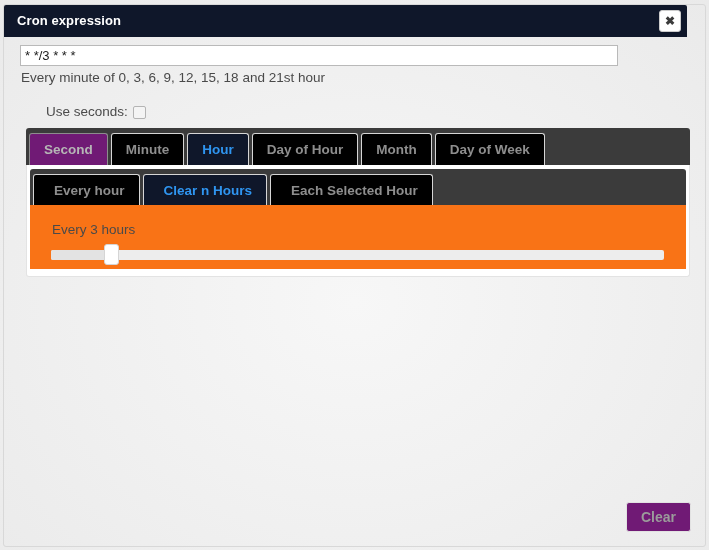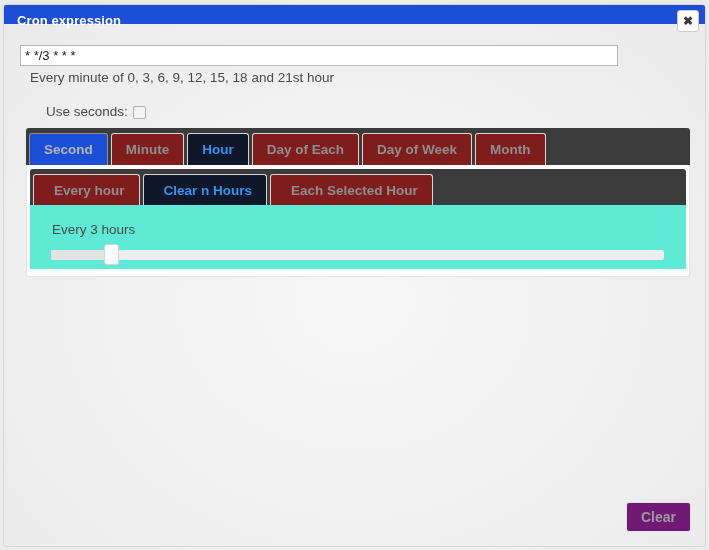--- a/index.html
+++ b/index.html
@@ -29,23 +29,23 @@
     border: 1px solid #d8d8d8;
     border-radius: 3px;
     background: transparent;
   }
 
   
   #titlebar {
     position: absolute;
     left: 0;
     top: 0;
-    right: 0;
-    height: 19px;
-    background: #1d4ed8;
+    right: 18px;
+    height: 32px;
+    background: #0f172a;
     border-radius: 2px 2px 0 0;
   }
   #title-text {
     position: absolute;
     left: 13px;
     top: 8px;
     font-size: 13px;
     font-weight: bold;
     color: #ffffff;
     letter-spacing: 0.1px;
@@ -84,21 +84,21 @@
     font-family: "Liberation Sans", sans-serif;
     font-size: 13px;
     color: #222;
     background: #ffffff;
     border: 1px solid #b9b9b9;
     border-radius: 0;
     outline: none;
   }
   #expr-desc {
     position: absolute;
-    left: 26px;
+    left: 17px;
     top: 65px;
     font-size: 13.5px;
     color: #4a4a4a;
     white-space: nowrap;
   }
 
   
   #useseconds-row {
     position: absolute;
     left: 18px;
@@ -146,37 +146,37 @@
   }
   .tab {
     position: relative;
     box-sizing: border-box;
     height: 32px;
     margin-right: 3px;
     padding: 0 14px;
     display: flex;
     align-items: center;
     justify-content: center;
-    background: #7f1d1d;
+    background: #000000;
     border: 1px solid #d6d6d6;
     border-bottom: none;
     border-radius: 3px 3px 0 0;
     font-size: 13.5px;
     font-weight: bold;
     color: #8e8e8e;
     cursor: pointer;
     white-space: nowrap;
   }
   .tab.active {
     background: #0f172a;
     color: #2f95f0;
     border-color: #d6d6d6;
   }
   .tab.disabled {
-    background: #1d4ed8;
+    background: #701a75;
     color: #b6b6b6;
     border-color: #8d8d8d;
     cursor: default;
   }
 
   
   #outer-panel {
     position: absolute;
     left: 22px;
     top: 160px;
@@ -205,21 +205,21 @@
     padding-left: 20px;
   }
 
   
   #inner-content {
     position: absolute;
     left: 26px;
     top: 200px;
     width: 656px;
     height: 64px;
-    background: #5eead4;
+    background: #f97316;
     box-sizing: border-box;
   }
   #every-n-label {
     position: absolute;
     left: 22px;
     top: 17px;
     font-size: 13.5px;
     color: #4a4a4a;
     white-space: nowrap;
   }
@@ -309,27 +309,27 @@
         <div class="tab disabled">
           <span>Second</span>
         </div>
         <div class="tab">
           <span>Minute</span>
         </div>
         <div class="tab active">
           <span>Hour</span>
         </div>
         <div class="tab">
-          <span>Day of Each</span>
+          <span>Day of Hour</span>
+        </div>
+        <div class="tab">
+          <span>Month</span>
         </div>
         <div class="tab">
           <span>Day of Week</span>
-        </div>
-        <div class="tab">
-          <span>Month</span>
         </div>
       </div>
   </div>
 
   <div id="outer-panel"></div>
 
   <div id="inner-tabbar">
     <div class="tab-row" id="hour-tabs">
         <div class="tab">
           <span>Every hour</span>

